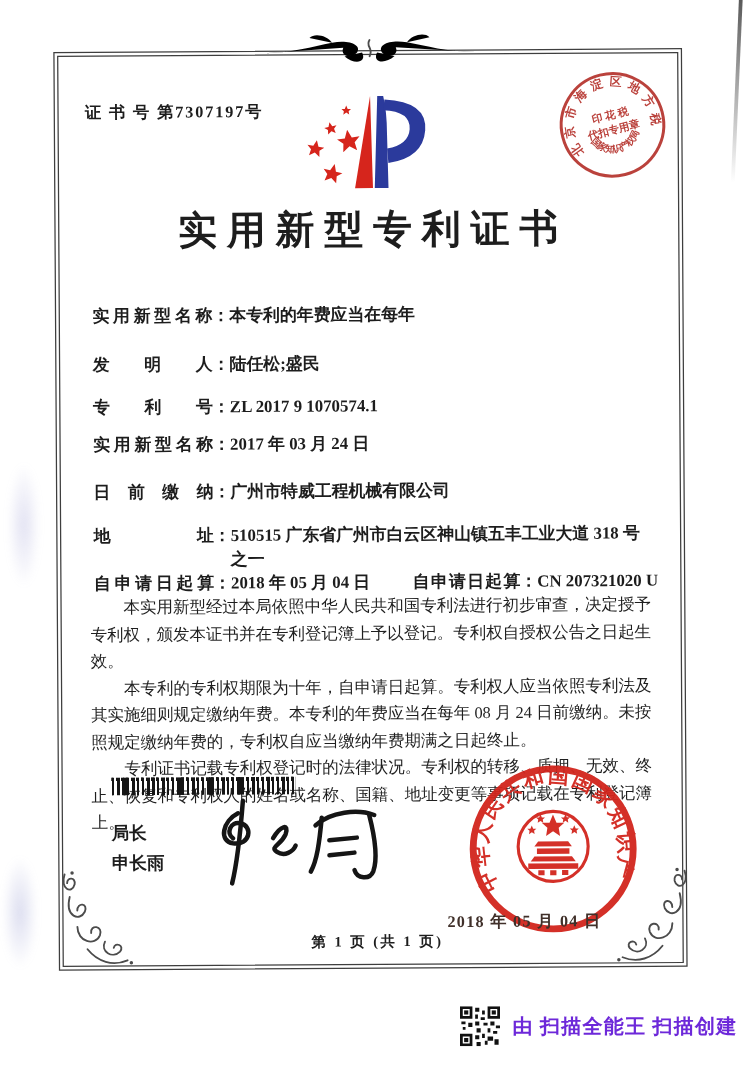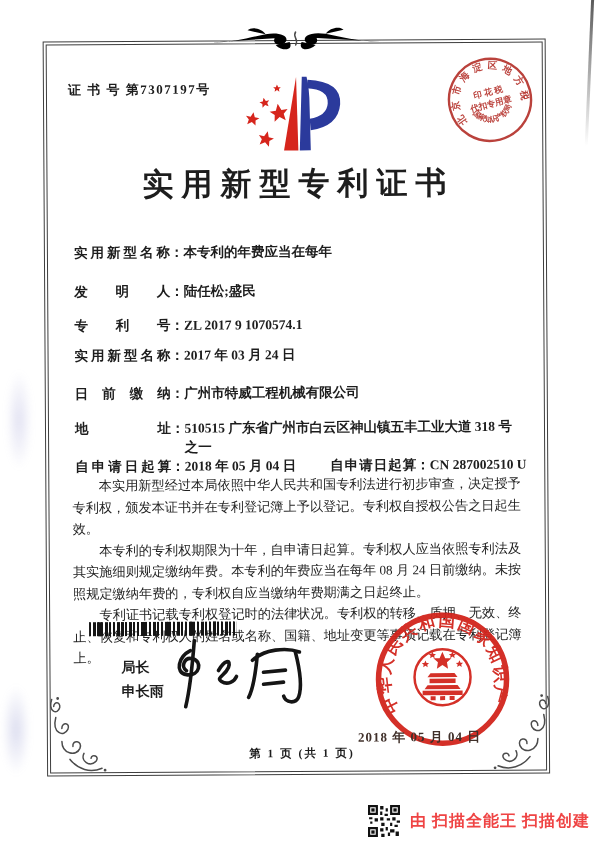--- a/index.html
+++ b/index.html
@@ -45,33 +45,33 @@
   .paras{position:absolute;left:72px;top:474px;width:458px;font-size:13.2px;line-height:21.5px;color:#1f1f1f;}
   .paras p{margin:0;text-indent:2em;font-weight:500;}
   
   .barcode{position:absolute;left:88px;top:621px;width:147px;height:14px;
     background:
       repeating-linear-gradient(90deg,#151515 0 2px,transparent 2px 4px),
       repeating-linear-gradient(90deg,#151515 0 1px,transparent 1px 6px),
       repeating-linear-gradient(90deg,transparent 0 9px,#151515 9px 12px,transparent 12px 23px);
   }
   
-  .director{position:absolute;left:88px;top:655px;font-size:14px;font-weight:700;line-height:24px;margin-left:32px;}
+  .director{position:absolute;left:88px;top:655px;font-size:14px;font-weight:700;line-height:24px;}
   .signature{position:absolute;left:155px;top:634px;width:175px;height:78px;}
   .signature path{stroke:#151515;stroke-width:3.6;fill:none;stroke-linecap:round;stroke-linejoin:round;}
   
   .seal{position:absolute;left:371px;top:610px;width:140px;height:140px;opacity:.95;}
   .fill-seal{fill:var(--seal-red,#d2251d);}
   .stroke-seal{stroke:var(--seal-red,#d2251d);fill:none;}
   .seal-ring-text{fill:var(--seal-red,#d2251d);font-family:"Liberation Serif",serif;font-weight:700;font-size:16.5px;}
   .seal-date{position:absolute;left:356px;top:729px;width:190px;font-size:13px;font-weight:700;letter-spacing:1px;color:#40302a;}
   
   .page-footer{position:absolute;left:0;right:0;top:746px;text-align:center;font-size:11.5px;letter-spacing:2px;font-weight:600;}
   .scan-credit{position:absolute;left:368px;top:805px;display:flex;align-items:center;gap:10px;}
-  .scan-credit .txt{font-size:16px;font-weight:700;color:#ef4444;letter-spacing:1px;font-family:"Liberation Serif",serif;}
+  .scan-credit .txt{font-size:16px;font-weight:700;color:#6d28d9;letter-spacing:1px;font-family:"Liberation Serif",serif;}
   .qr{width:32px;height:32px;}
   
   .smudge{position:absolute;border-radius:50%;filter:blur(3px);pointer-events:none;}
   .sm1{left:6px;top:370px;width:26px;height:100px;background:radial-gradient(ellipse,rgba(140,140,205,.25),transparent 70%);}
   .sm2{left:2px;top:685px;width:28px;height:90px;background:radial-gradient(ellipse,rgba(130,135,200,.28),transparent 70%);}
   .edge-shadow{position:absolute;left:588px;top:-4px;width:3px;height:150px;background:linear-gradient(#555,rgba(120,120,120,0));transform:rotate(2.5deg);}
 </style>
 </head>
 <body>
 
@@ -166,21 +166,21 @@
     </div>
     <div class="f-row">
       <span class="f-label">日前缴纳</span><span class="f-colon">：</span><span class="f-value">广州市特威工程机械有限公司</span>
     </div>
     <div class="f-row">
       <span class="f-label">地址</span><span class="f-colon">：</span><span class="f-value">510515 广东省广州市白云区神山镇五丰工业大道 318 号之一</span>
     </div>
     <div class="f-row">
       <span class="f-label">自申请日起算</span><span class="f-colon">：</span><span class="f-value">2018 年 05 月 04 日</span>
       <span class="grant-no">
-        <span class="f-label">自申请日起算</span><span class="f-colon">：</span><span class="f-value">CN 287002510 U</span>
+        <span class="f-label">自申请日起算</span><span class="f-colon">：</span><span class="f-value">CN 207321020 U</span>
       </span>
     </div>
   </div>
 
   <div class="paras">
     <p>本实用新型经过本局依照中华人民共和国专利法进行初步审查，决定授予专利权，颁发本证书并在专利登记簿上予以登记。专利权自授权公告之日起生效。</p>
     <p>本专利的专利权期限为十年，自申请日起算。专利权人应当依照专利法及其实施细则规定缴纳年费。本专利的年费应当在每年 08 月 24 日前缴纳。未按照规定缴纳年费的，专利权自应当缴纳年费期满之日起终止。</p>
     <p>专利证书记载专利权登记时的法律状况。专利权的转移、质押、无效、终止、恢复和专利权人的姓名或名称、国籍、地址变更等事项记载在专利登记簿上。</p>
   </div>
 

